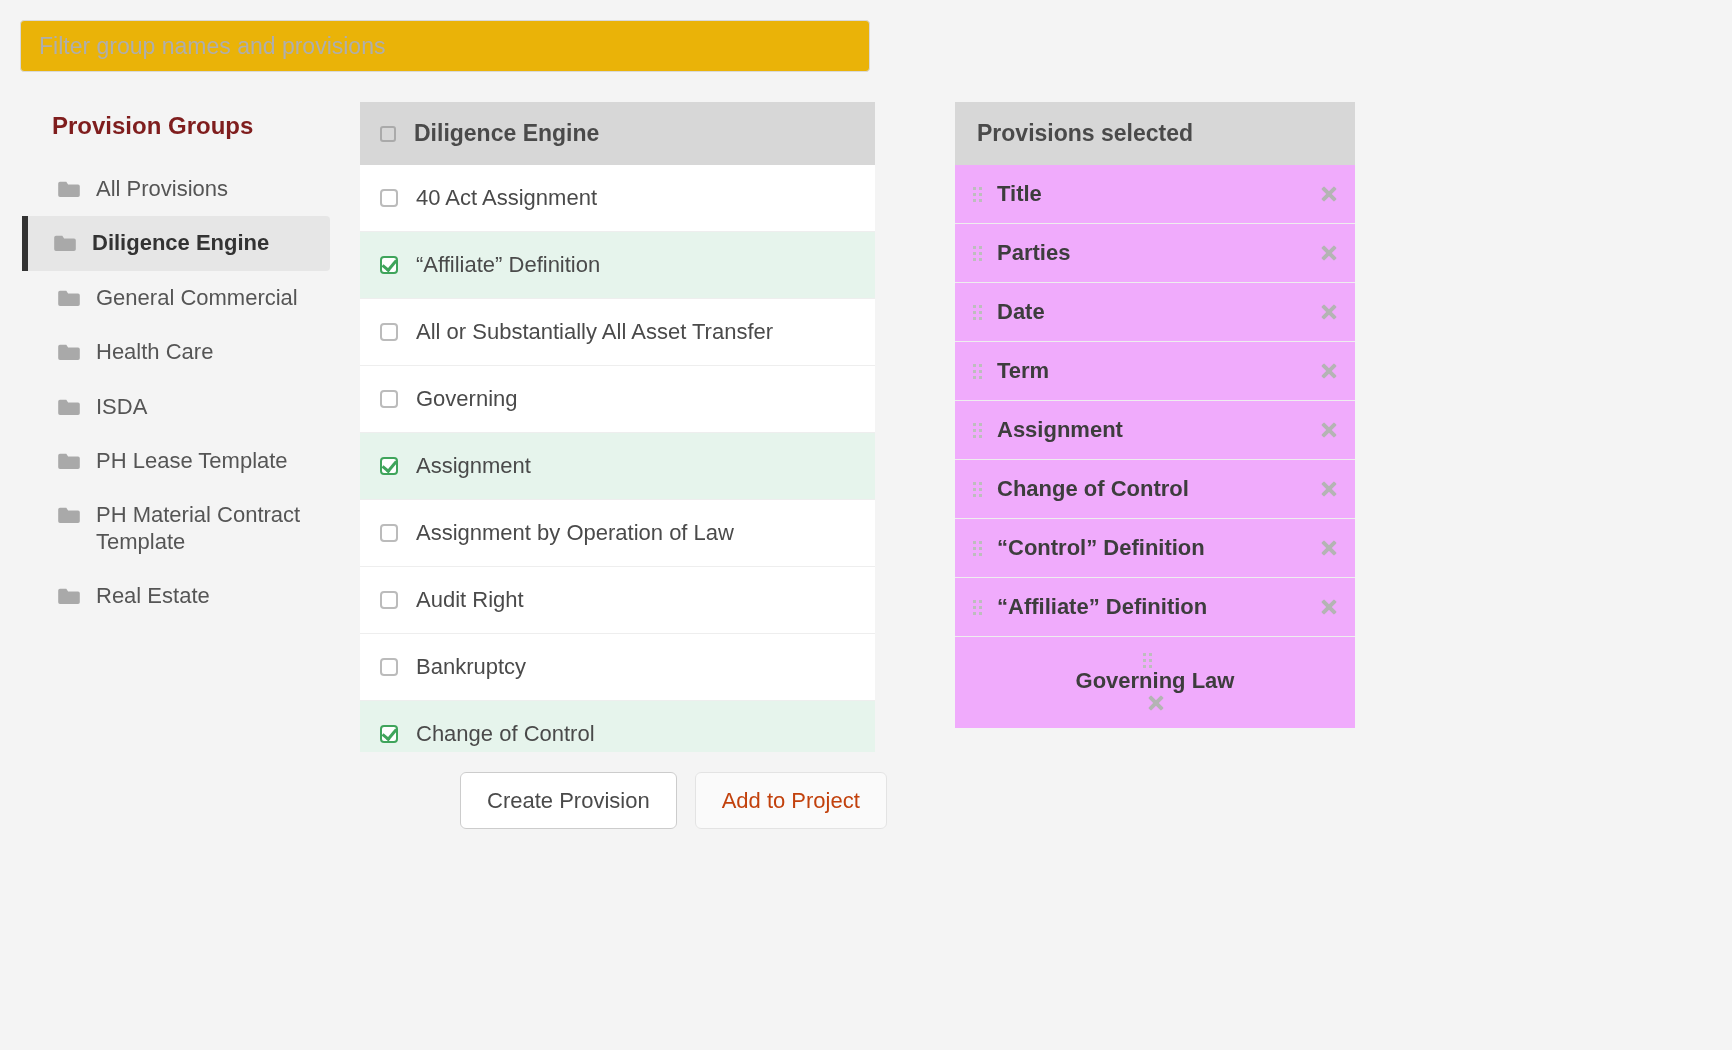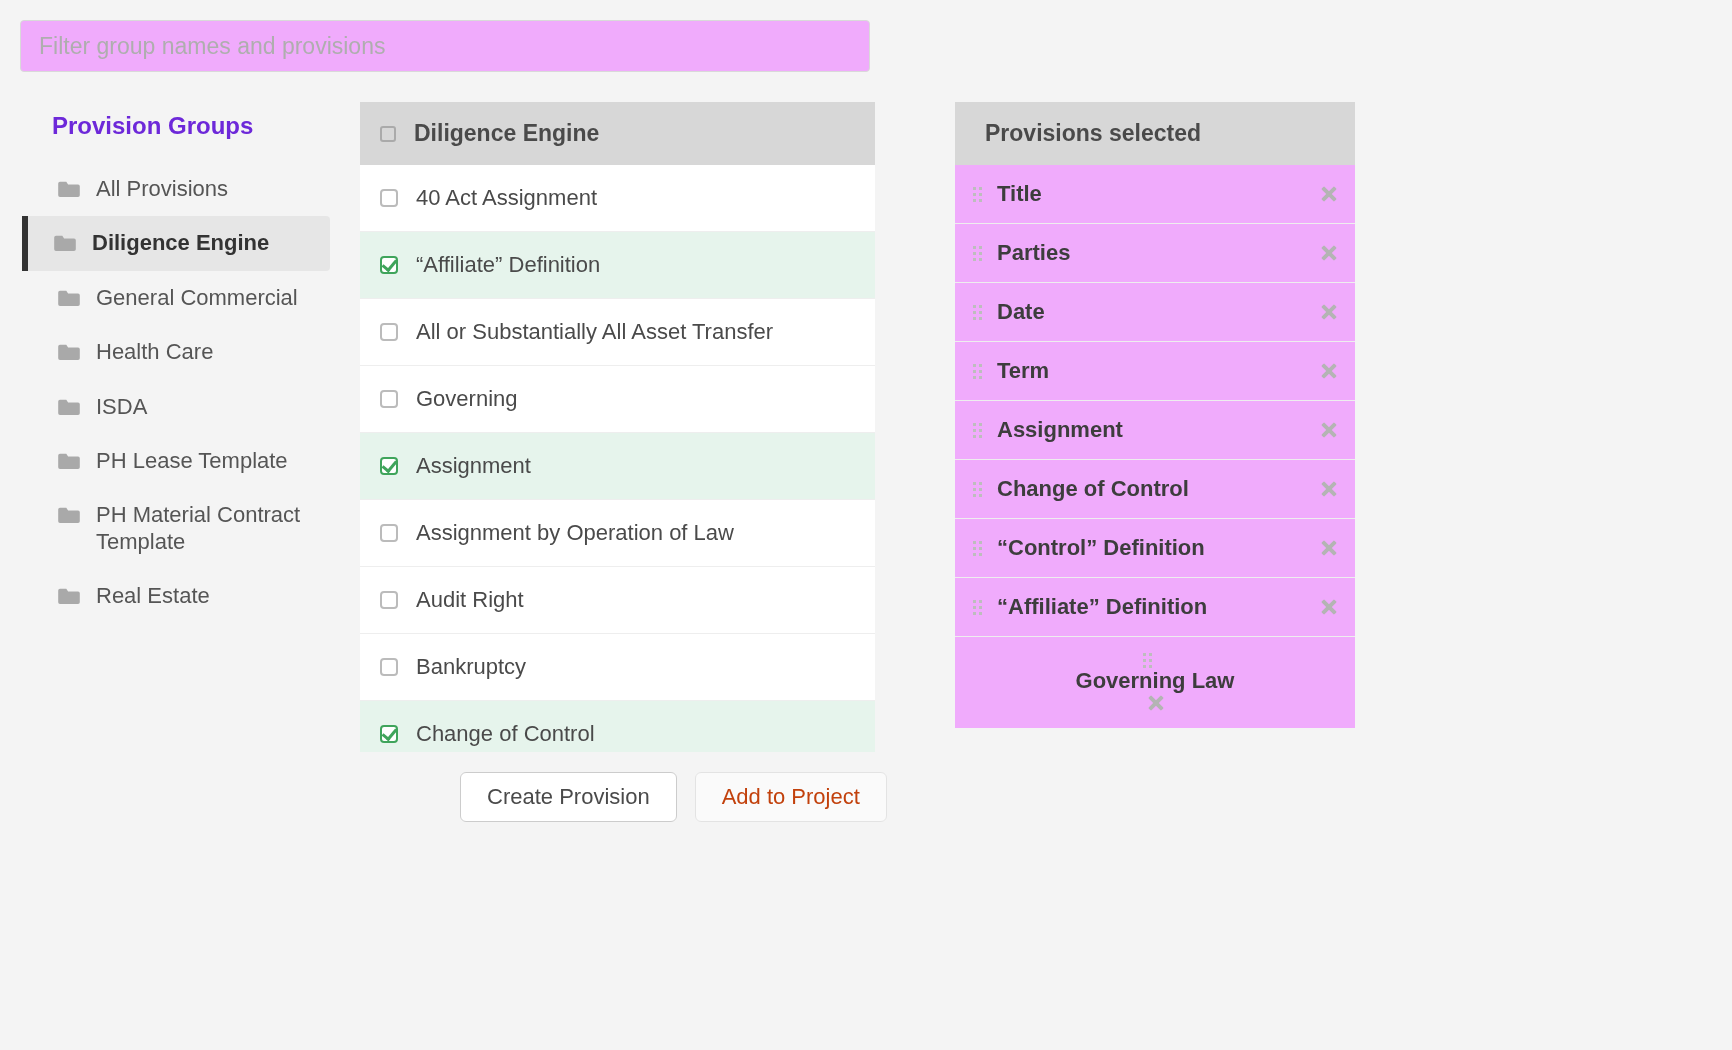--- a/index.html
+++ b/index.html
@@ -10,21 +10,21 @@
     color: #3d3d3d;
     padding: 20px 20px 0 20px;
     font-size: 20px;
   }
   .filter-wrap { margin-bottom: 30px; }
   .filter-input {
     width: 850px;
     height: 52px;
     border: 1px solid #d9d9d9;
     border-radius: 4px;
-    background: #f0abfc;
+    background: #eab308;
     padding: 16px 18px;
     font-size: 23px;
     color: #555;
   }
   .filter-input::placeholder { color: #aeaeae; }
 
   .cols {
     display: flex;
     gap: 0;
     align-items: flex-start;
@@ -33,21 +33,21 @@
 
   
   .sidebar {
     width: 310px;
     padding: 10px 0 0 32px;
     flex-shrink: 0;
   }
   .sidebar-title {
     font-size: 24px;
     font-weight: 600;
-    color: #6d28d9;
+    color: #7f1d1d;
     margin-bottom: 22px;
   }
   .group-list { list-style: none; border-left: 2px solid transparent; }
   .group-item {
     display: flex;
     align-items: flex-start;
     gap: 16px;
     padding: 14px 12px 14px 0;
     cursor: pointer;
     color: #555;
@@ -146,21 +146,21 @@
   }
 
   
   .selected-panel {
     width: 400px;
     margin-left: 80px;
     flex-shrink: 0;
   }
   .selected-header {
     background: #d7d7d7;
-    padding: 18px 30px;
+    padding: 18px 22px;
     font-size: 23px;
     font-weight: 600;
     color: #4a4a4a;
   }
   .selected-list { background:#f0abfc; }
   .sel-item {
     display: flex;
     align-items: center;
     padding: 16px 18px;
     border-bottom: 1px solid #eee;
@@ -205,21 +205,21 @@
   .remove::after  { transform: rotate(-45deg); }
 
   
   .footer {
     display: flex;
     gap: 18px;
     padding: 20px 0 18px 0;
     margin-left: 440px;
   }
   .btn {
-    height: 50px;
+    height: 57px;
     padding: 0 26px;
     border-radius: 6px;
     font-size: 22px;
     background: #fff;
     border: 1px solid #ccc;
     color: #4a4a4a;
     cursor: pointer;
     display: inline-flex;
     align-items: center;
   }

